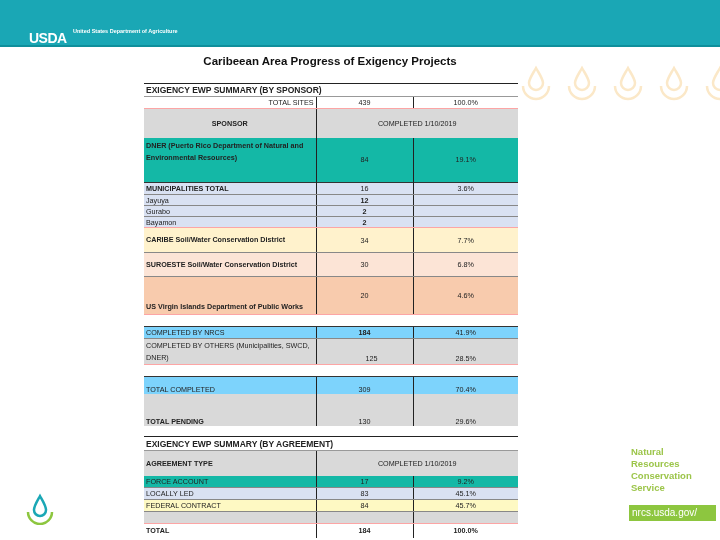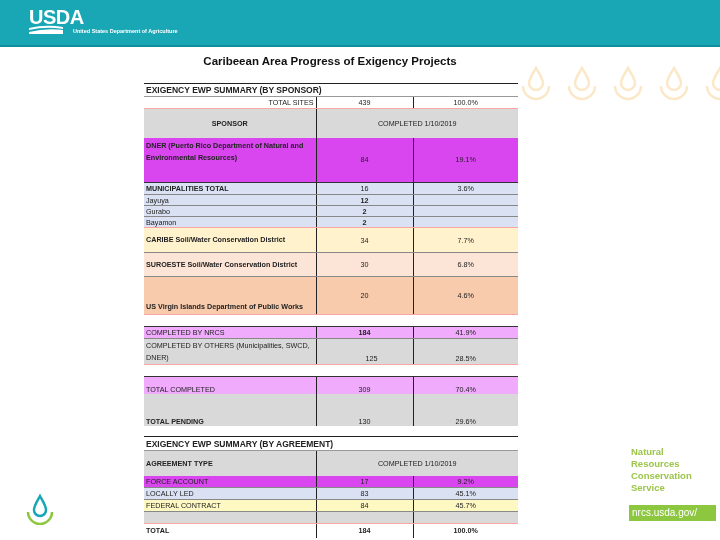--- a/index.html
+++ b/index.html
@@ -1,38 +1,38 @@
 <!DOCTYPE html>
 <html><head>
 <meta charset="utf-8">
 <style>
   * { margin:0; padding:0; box-sizing:border-box; }
   html, body { width:720px; height:540px; overflow:hidden; background:#ffffff; font-family:"Liberation Sans", sans-serif; }
   .header { position:absolute; left:0; top:0; width:720px; height:45px; background:#1aa7b5; }
   .header-line { position:absolute; left:0; top:45px; width:720px; height:2px; background:#0f8f9b; }
   .usda-logo { position:absolute; left:29px; top:10px; color:#fff; }
-  .usda-logo .letters { font-family:"Liberation Sans", sans-serif; font-size:20px; font-weight:bold; letter-spacing:-0.5px; line-height:14px; }
+  .usda-logo .letters { font-family:"Liberation Sans", sans-serif; font-size:14px; font-weight:bold; letter-spacing:-0.5px; line-height:14px;margin-top:21px; }
   .usda-logo svg { display:block; margin-top:1px; }
   .usda-dept { position:absolute; left:73px; top:28px; font-size:5.5px; color:#fff; font-weight:bold; }
 
   .title { position:absolute; left:140px; top:55px; width:380px; text-align:center; font-size:11.5px; font-weight:bold; color:#111; }
 
   .drops { position:absolute; left:520px; top:62px; display:flex; gap:14px; }
   .drops svg { width:32px; height:40px; }
 
   table { border-collapse:collapse; position:absolute; left:144px; font-size:7.2px; color:#222; table-layout:fixed; }
   td { padding:0 2px; vertical-align:middle; overflow:hidden; }
   .c1 { width:172px; }
   .c2 { width:97px; text-align:center; border-left:1px solid #222; }
   .c3 { width:105px; text-align:center; border-left:1px solid #222; }
   .sectitle td { font-weight:bold; font-size:8.5px; border-top:1px solid #222; border-bottom:1px solid #999; background:#fff; }
   .bold { font-weight:bold; }
   .grey { background:#d9d9d9; }
-  .green { background:#d946ef; }
-  .green2 { background:#f0abfc; }
+  .green { background:#14b8a6; }
+  .green2 { background:#7dd3fc; }
   .blue { background:#d9e1f2; }
   .yellow { background:#fff2cc; }
   .peach { background:#fce4d6; }
   .orange { background:#f8cbad; }
   .gold { background:#fef9c3; }
   .rowline td { border-bottom:1px solid #888; }
   .strong-bottom td { border-bottom:1px solid #fca5a5; }
   .gap td { height:10px; background:#fff; border-left:none; }
 
   .nrcs { position:absolute; left:631px; top:446px; color:#9cc54a; font-size:9.5px; font-weight:bold; line-height:12px; }

